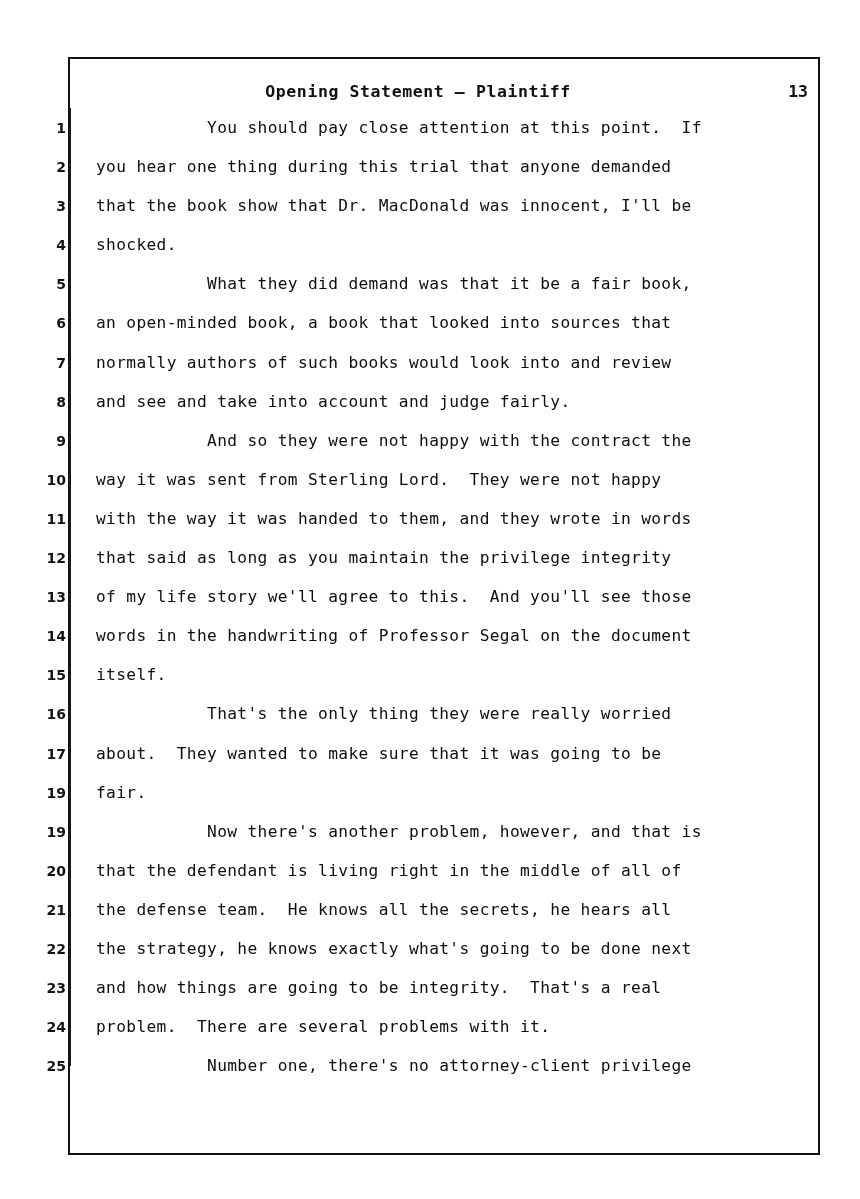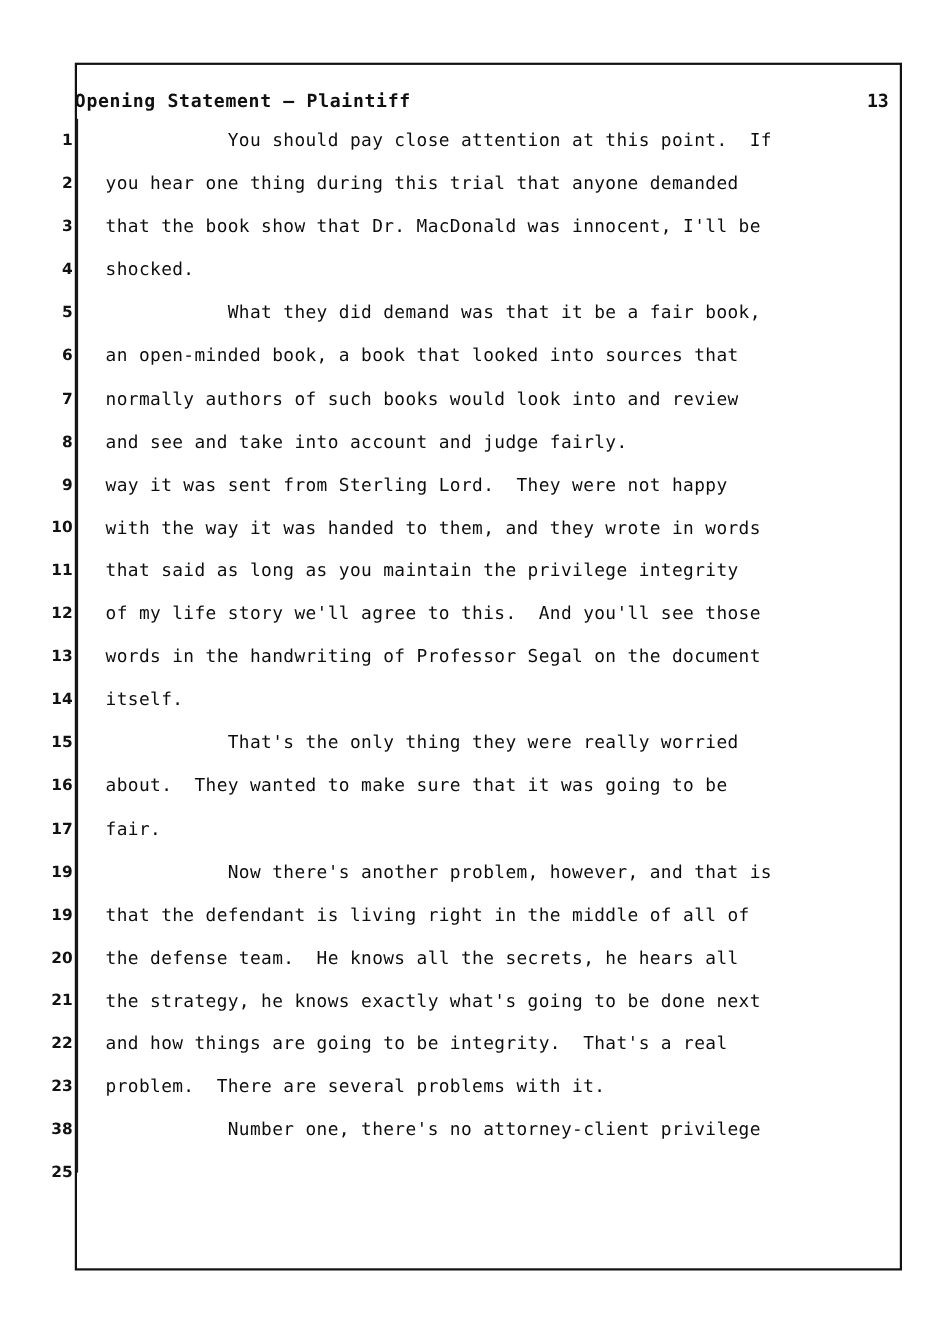--- a/index.html
+++ b/index.html
@@ -42,20 +42,21 @@
     left: 68px;
     top: 82px;
     width: 752px;
     height: 26px;
   }
   #doc-title {
     position: absolute;
     left: 0;
     top: 0;
     width: 700px;
+    text-align: center;
     font-size: 16.5px;
     letter-spacing: 0.6px;
     color: #101010;
     font-weight: 600;
     white-space: nowrap;
   }
   #page-number {
     position: absolute;
     right: 12px;
     top: 0;
@@ -126,32 +127,33 @@
     <div class="line-number">14</div>
     <div class="line-number">15</div>
     <div class="line-number">16</div>
     <div class="line-number">17</div>
     <div class="line-number">19</div>
     <div class="line-number">19</div>
     <div class="line-number">20</div>
     <div class="line-number">21</div>
     <div class="line-number">22</div>
     <div class="line-number">23</div>
-    <div class="line-number">38</div>
+    <div class="line-number">24</div>
     <div class="line-number">25</div>
   </div>
 <div id="transcript">
     <div class="transcript-line">           You should pay close attention at this point.  If</div>
     <div class="transcript-line">you hear one thing during this trial that anyone demanded</div>
     <div class="transcript-line">that the book show that Dr. MacDonald was innocent, I'll be</div>
     <div class="transcript-line">shocked.</div>
     <div class="transcript-line">           What they did demand was that it be a fair book,</div>
     <div class="transcript-line">an open-minded book, a book that looked into sources that</div>
     <div class="transcript-line">normally authors of such books would look into and review</div>
     <div class="transcript-line">and see and take into account and judge fairly.</div>
+    <div class="transcript-line">           And so they were not happy with the contract the</div>
     <div class="transcript-line">way it was sent from Sterling Lord.  They were not happy</div>
     <div class="transcript-line">with the way it was handed to them, and they wrote in words</div>
     <div class="transcript-line">that said as long as you maintain the privilege integrity</div>
     <div class="transcript-line">of my life story we'll agree to this.  And you'll see those</div>
     <div class="transcript-line">words in the handwriting of Professor Segal on the document</div>
     <div class="transcript-line">itself.</div>
     <div class="transcript-line">           That's the only thing they were really worried</div>
     <div class="transcript-line">about.  They wanted to make sure that it was going to be</div>
     <div class="transcript-line">fair.</div>
     <div class="transcript-line">           Now there's another problem, however, and that is</div>

